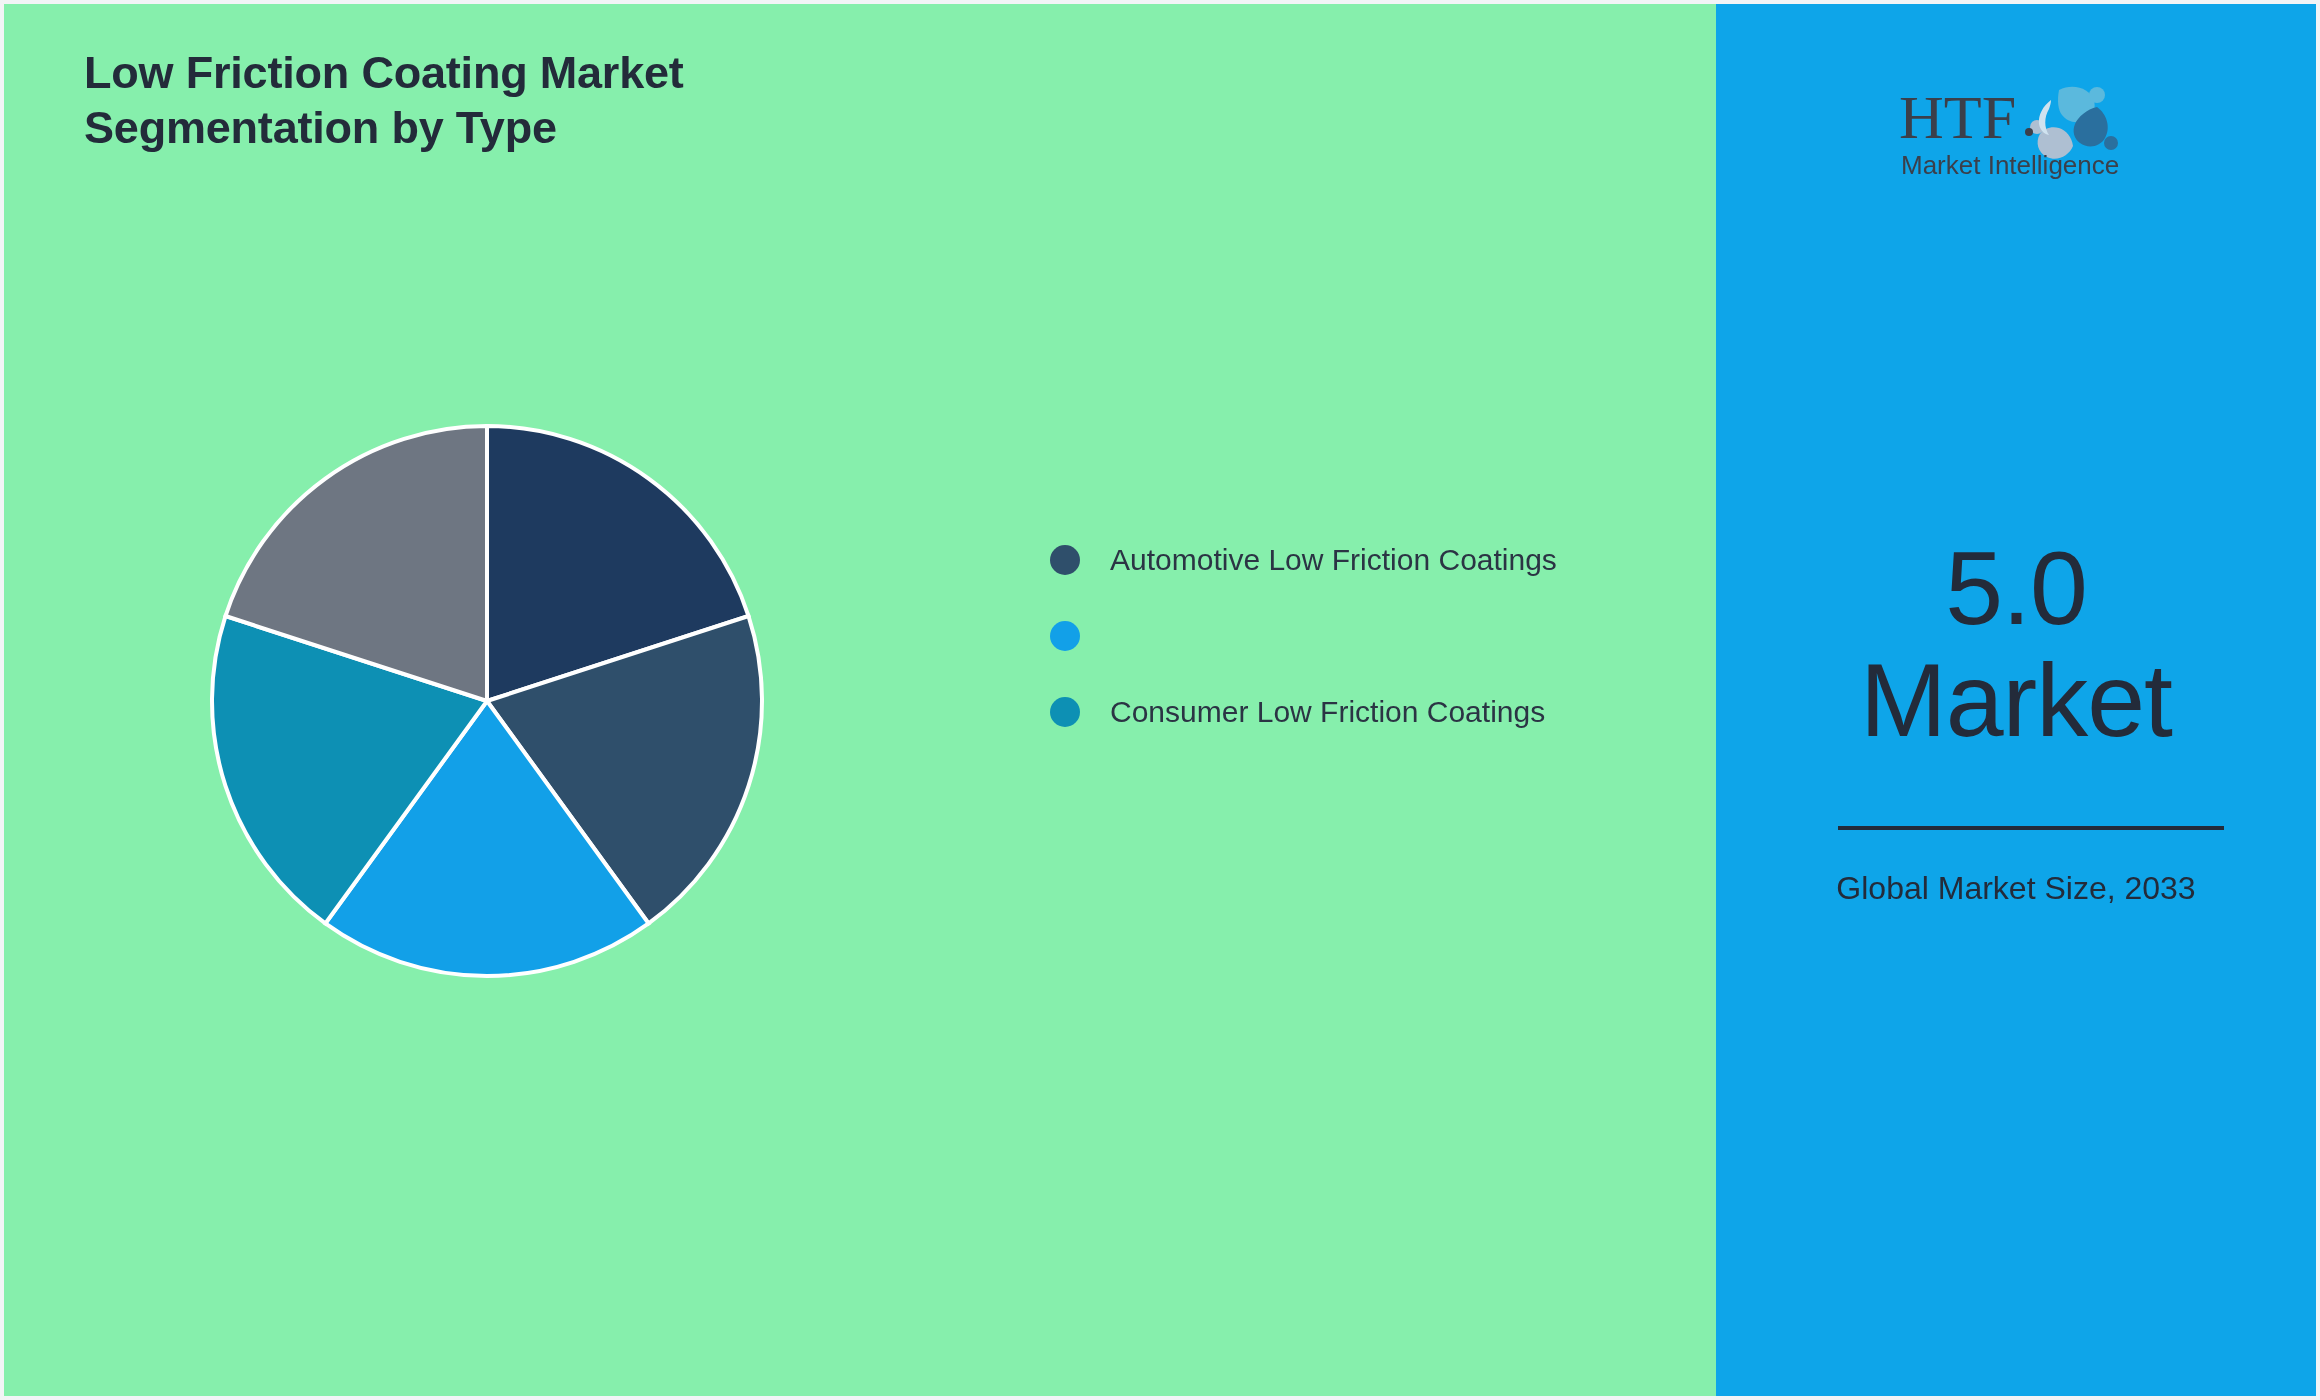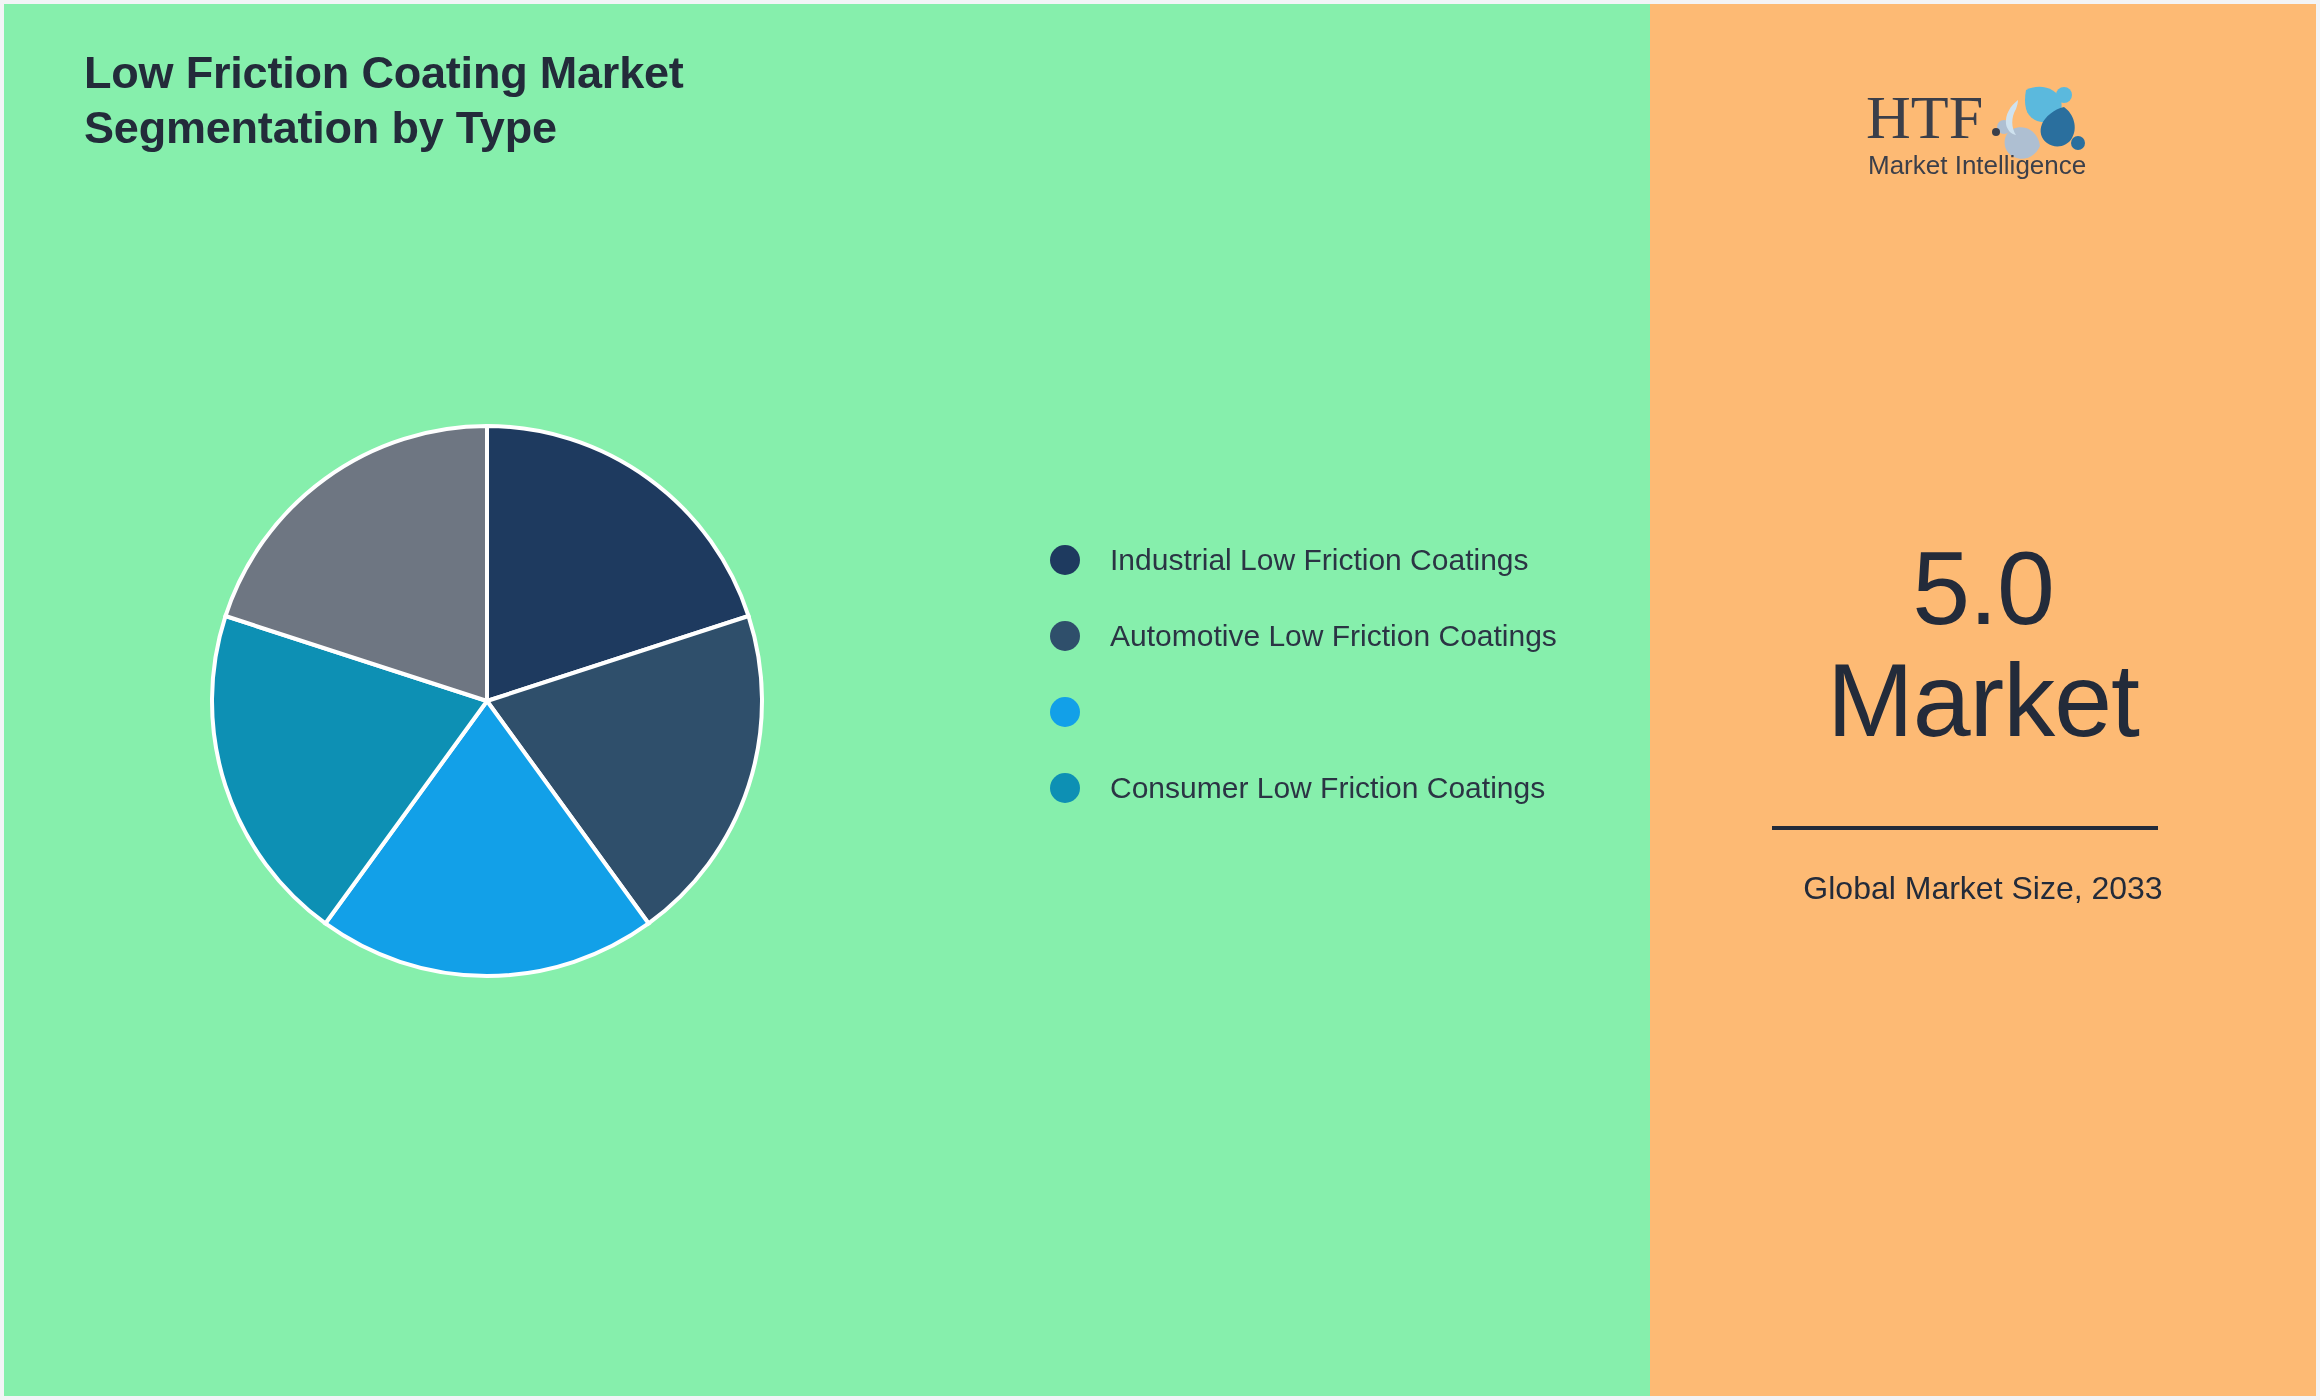--- a/index.html
+++ b/index.html
@@ -89,23 +89,23 @@
     font-size: 30px;
     color: #2b3444;
     white-space: nowrap;
   }
 
   
   #stat-panel {
     position: absolute;
     right: 4px;
     top: 4px;
-    width: 666px;
+    width: 600px;
     height: 1392px;
-    background: #fdba74;
+    background: #0ea5e9;
     box-sizing: border-box;
     padding-left: 24px;
   }
 
   
   #logo {
     position: absolute;
     left: 50%;
     transform: translateX(-50%);
     top: 60px;
@@ -162,24 +162,20 @@
             <path d="M 277 277 L 538.54 192.02 A 275 275 0 0 1 438.64 499.48 Z" fill="#2f4f6b" stroke="#ffffff" stroke-width="4"></path>
             <path d="M 277 277 L 438.64 499.48 A 275 275 0 0 1 115.36 499.48 Z" fill="#12a0e8" stroke="#ffffff" stroke-width="4"></path>
             <path d="M 277 277 L 115.36 499.48 A 275 275 0 0 1 15.46 192.02 Z" fill="#0d90b4" stroke="#ffffff" stroke-width="4"></path>
             <path d="M 277 277 L 15.46 192.02 A 275 275 0 0 1 277.00 2.00 Z" fill="#6e7682" stroke="#ffffff" stroke-width="4"></path>
           </g>
       </svg>
     </div>
 
     <div id="legend">
 
-      <div class="legend-item">
-        <span class="legend-swatch" style="background: rgb(30, 58, 95);"></span>
-        <span class="legend-label">Industrial Low Friction Coatings</span>
-      </div>
 
       <div class="legend-item">
         <span class="legend-swatch" style="background: rgb(47, 79, 107);"></span>
         <span class="legend-label">Automotive Low Friction Coatings</span>
       </div>
 
       <div class="legend-item">
         <span class="legend-swatch" style="background: rgb(18, 160, 232);"></span>
       </div>
 

